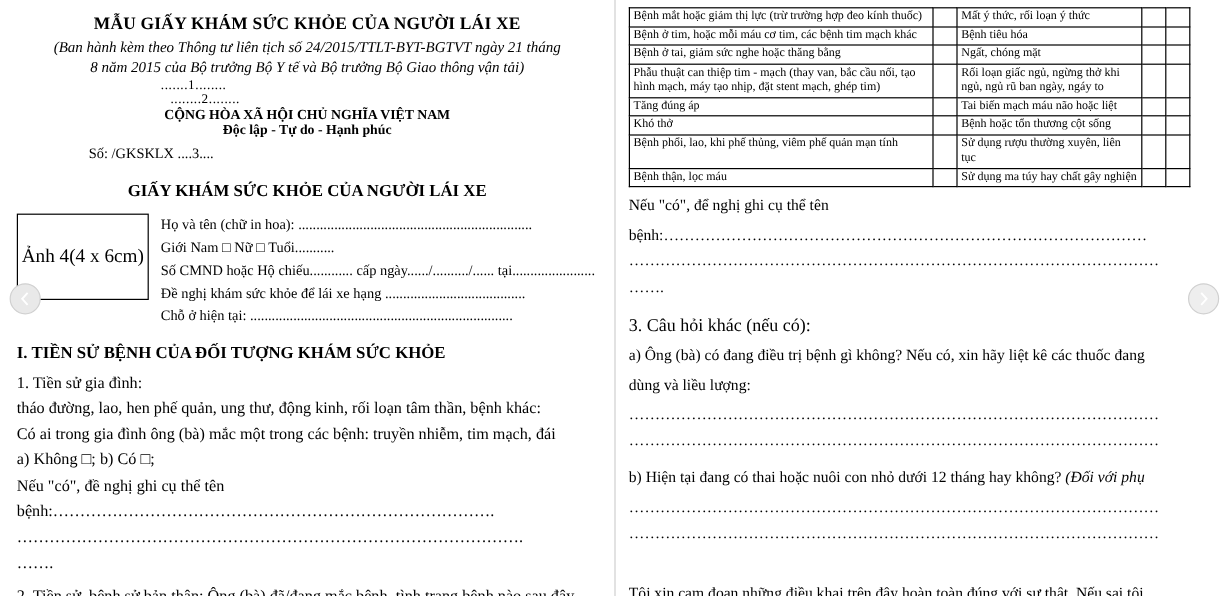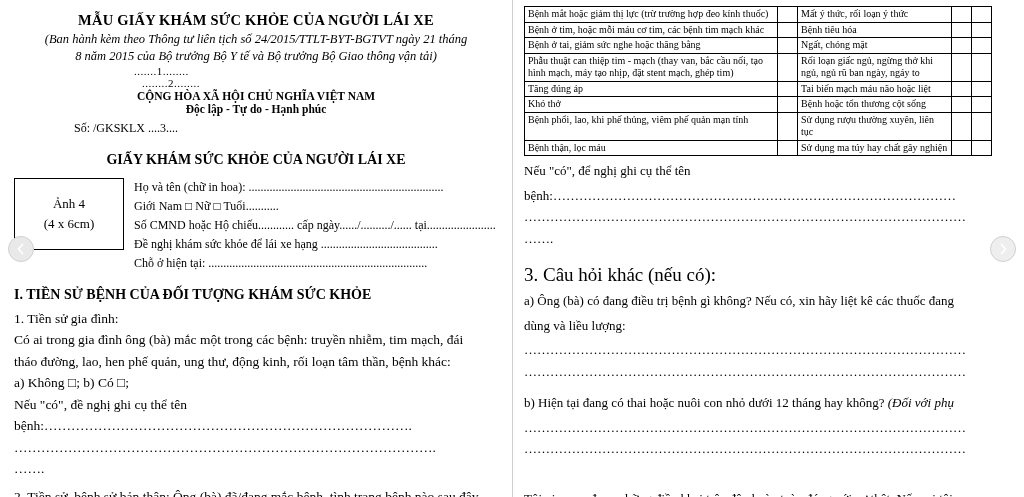--- a/index.html
+++ b/index.html
@@ -43,37 +43,37 @@
   .l2 { margin-left:128px; }
   .rep-title { text-align:center; font-weight:bold; font-size:11.5px; margin-top:1px;}
   .rep-sub { text-align:center; font-weight:bold; font-size:11.5px; margin-top:1px;}
   .sohieu { font-size:12px; margin-top:6px; margin-left:60px; }
   .form-title { text-align:center; font-weight:bold; font-size:14px; margin:16px 0 10px 0; }
 
   
   .idblock { display:flex; margin-top:2px; }
   .photo {
     width:110px; height:72px; border:1px solid #000;
-    display:flex; flex-direction:column; align-items:center; justify-content:center;
-    font-size:13px; line-height:1.5;
+    display:flex; flex-direction:row; align-items:center; justify-content:center;
+    font-size:16px; line-height:1.5;
   }
   .idfields { margin-left:10px; font-size:12px; line-height:1.58; flex:1; }
   .idfields div { white-space:nowrap; }
 
   .sec-head { font-weight:bold; font-size:14px; margin:14px 0 6px 0; }
   .body-txt { font-size:13.5px; line-height:1.45; margin:2px 0; }
   .ital { font-style:italic; }
 
   
   table.rgrid { border-collapse:collapse; width:100%; font-size:10px; }
   table.rgrid td { border:1px solid #000; padding:1px 3px; vertical-align:top; line-height:1.25; }
   table.rgrid td.box { width:20px; }
   .r-txt { font-size:13px; line-height:1.5; margin:5px 0; }
   .r-dots { font-size:13px; line-height:1.5; margin:2px 0; word-spacing:-1px; }
-  .r-head { font-size:19px; margin:8px 0 4px 0; }
+  .r-head { font-size:15px; margin:8px 0 4px 0; }
 </style>
 </head>
 <body>
 
 <div class="page">
 
   <div class="col left">
 
     <div class="title-main">MẪU GIẤY KHÁM SỨC KHỎE CỦA NGƯỜI LÁI XE</div>
     <div class="title-sub">(Ban hành kèm theo Thông tư liên tịch số 24/2015/TTLT-BYT-BGTVT ngày 21 tháng</div>
@@ -98,22 +98,22 @@
         <div>Giới       Nam □          Nữ □          Tuổi...........</div>
         <div>Số CMND hoặc Hộ chiếu............ cấp ngày....../........../......  tại.......................</div>
         <div>Đề nghị khám sức khỏe để lái xe hạng .......................................</div>
         <div>Chỗ ở hiện tại: .........................................................................</div>
       </div>
     </div>
 
     <div class="sec-head">I. TIỀN SỬ BỆNH CỦA ĐỐI TƯỢNG KHÁM SỨC KHỎE</div>
 
     <div class="body-txt">1. Tiền sử gia đình:</div>
+    <div class="body-txt">tháo đường, lao, hen phế quản, ung thư, động kinh, rối loạn tâm thần, bệnh khác:</div>
     <div class="body-txt">Có ai trong gia đình ông (bà) mắc một trong các bệnh: truyền nhiễm, tim mạch, đái</div>
-    <div class="body-txt">tháo đường, lao, hen phế quản, ung thư, động kinh, rối loạn tâm thần, bệnh khác:</div>
     <div class="body-txt">a) Không □;    b) Có □;</div>
     <div class="body-txt">Nếu "có", đề nghị ghi cụ thể tên</div>
     <div class="body-txt">bệnh:……………………………………………………………………….</div>
     <div class="body-txt">………………………………………………………………………………….</div>
     <div class="body-txt">…….</div>
 
     <div class="body-txt" style="margin-top:8px;">
       <span>2. Tiền sử, bệnh sử bản thân: Ông (bà) đã/đang mắc bệnh, tình trạng bệnh nào sau đây</span>
     </div>
 

